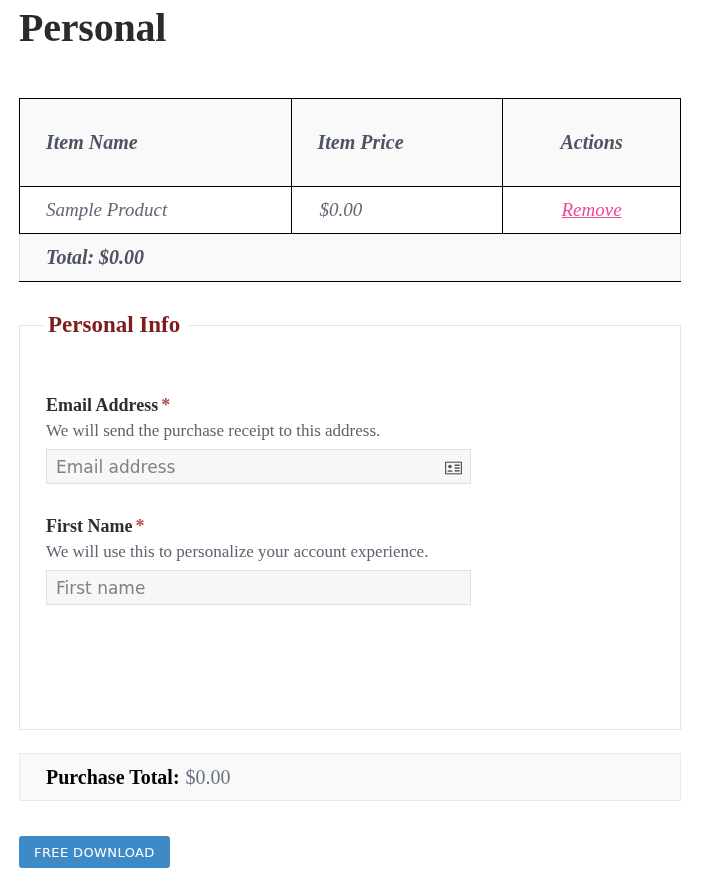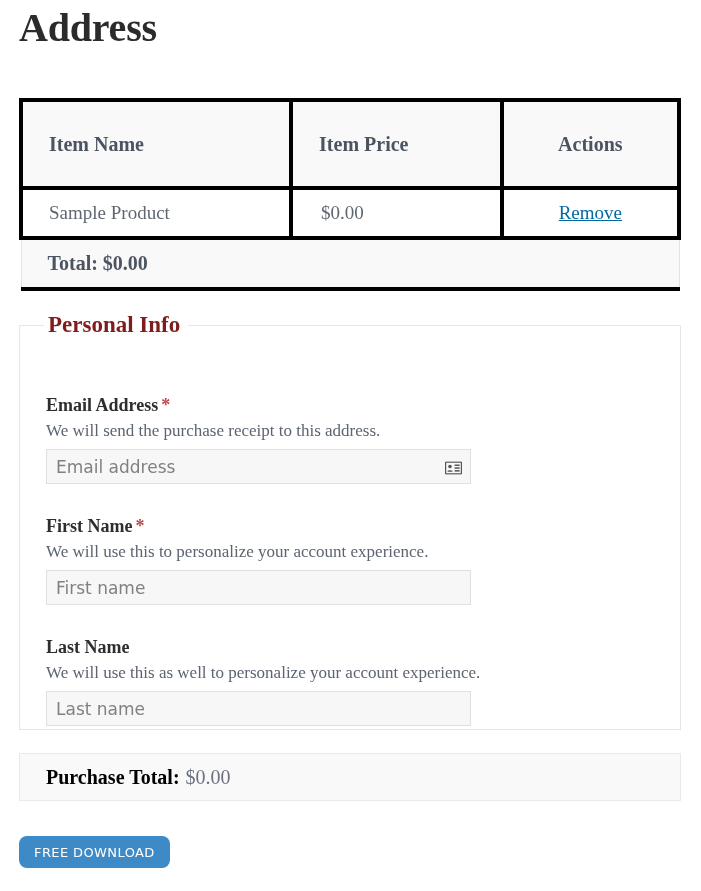--- a/index.html
+++ b/index.html
@@ -36,26 +36,27 @@
     position: absolute;
     left: 19px;
     top: 98px;
     width: 662px;
     border-collapse: collapse;
     border: 1px solid #e2e2e2;
     background: #ffffff;
   }
   .cart-table th,
   .cart-table td {
-    border: 4px solid #000000;
+    border: 1px solid #000000;
     padding: 12px 26px;
     font-size: 19px;
     font-weight: normal;
     color: #5b6370;
     vertical-align: middle;
+    font-style: italic;
   }
   .cart-table thead th {
     background: #f9f9f9;
     height: 88px;
     font-weight: bold;
     color: #4c5462;
     font-size: 20px;
   }
   .col-name   { width: 272px; text-align: left; }
   .col-price  { width: 212px; text-align: left; }
@@ -63,21 +64,21 @@
 
   .cart-table tbody td {
     height: 36px;
     background: #ffffff;
     color: #5f6773;
     font-size: 19px;
   }
   .cart-table tbody td.col-price { padding-left: 28px; }
 
   .remove-link {
-    color: #0369a1;
+    color: #ec4899;
     text-decoration: underline;
     font-size: 19px;
     cursor: pointer;
   }
 
   .cart-table tfoot td {
     background: #f9f9f9;
     height: 48px;
     border-left: none;
     border-right: none;
@@ -196,33 +197,33 @@
   }
 
   
   .submit-button {
     position: absolute;
     left: 19px;
     top: 836px;
     height: 32px;
     padding: 0 15px;
     border: none;
-    border-radius: 8px;
+    border-radius: 3px;
     background: #3e8ac7;
     color: #ffffff;
     font-family: "DejaVu Sans", "Liberation Sans", sans-serif;
     font-size: 13px;
     letter-spacing: 0.4px;
     cursor: pointer;
   }
 </style>
 </head>
 <body>
 
-<h1 class="page-title">Address</h1>
+<h1 class="page-title">Personal</h1>
 
 <table class="cart-table">
   <thead>
     <tr>
       <th class="col-name">Item Name</th>
       <th class="col-price">Item Price</th>
       <th class="col-action">Actions</th>
     </tr>
   </thead>
   <tbody>
@@ -270,29 +271,20 @@
   <div class="field-group fg-first">
     <p class="field-label">
       <span>First Name</span><span class="req-star">*</span>
     </p>
     <p class="field-desc">We will use this to personalize your account experience.</p>
     <div class="input-wrap">
       <input class="text-input" type="text" placeholder="First name" style="">
     </div>
   </div>
 
-  <div class="field-group fg-last">
-    <p class="field-label">
-      <span>Last Name</span><span class="req-star"></span>
-    </p>
-    <p class="field-desc">We will use this as well to personalize your account experience.</p>
-    <div class="input-wrap">
-      <input class="text-input" type="text" placeholder="Last name" style="">
-    </div>
-  </div>
 </fieldset>
 
 <div class="purchase-total">
   <span class="pt-label">Purchase Total:</span>
   <span class="pt-value">$0.00</span>
 </div>
 
 <button class="submit-button">FREE DOWNLOAD</button>
 
 </body></html>

